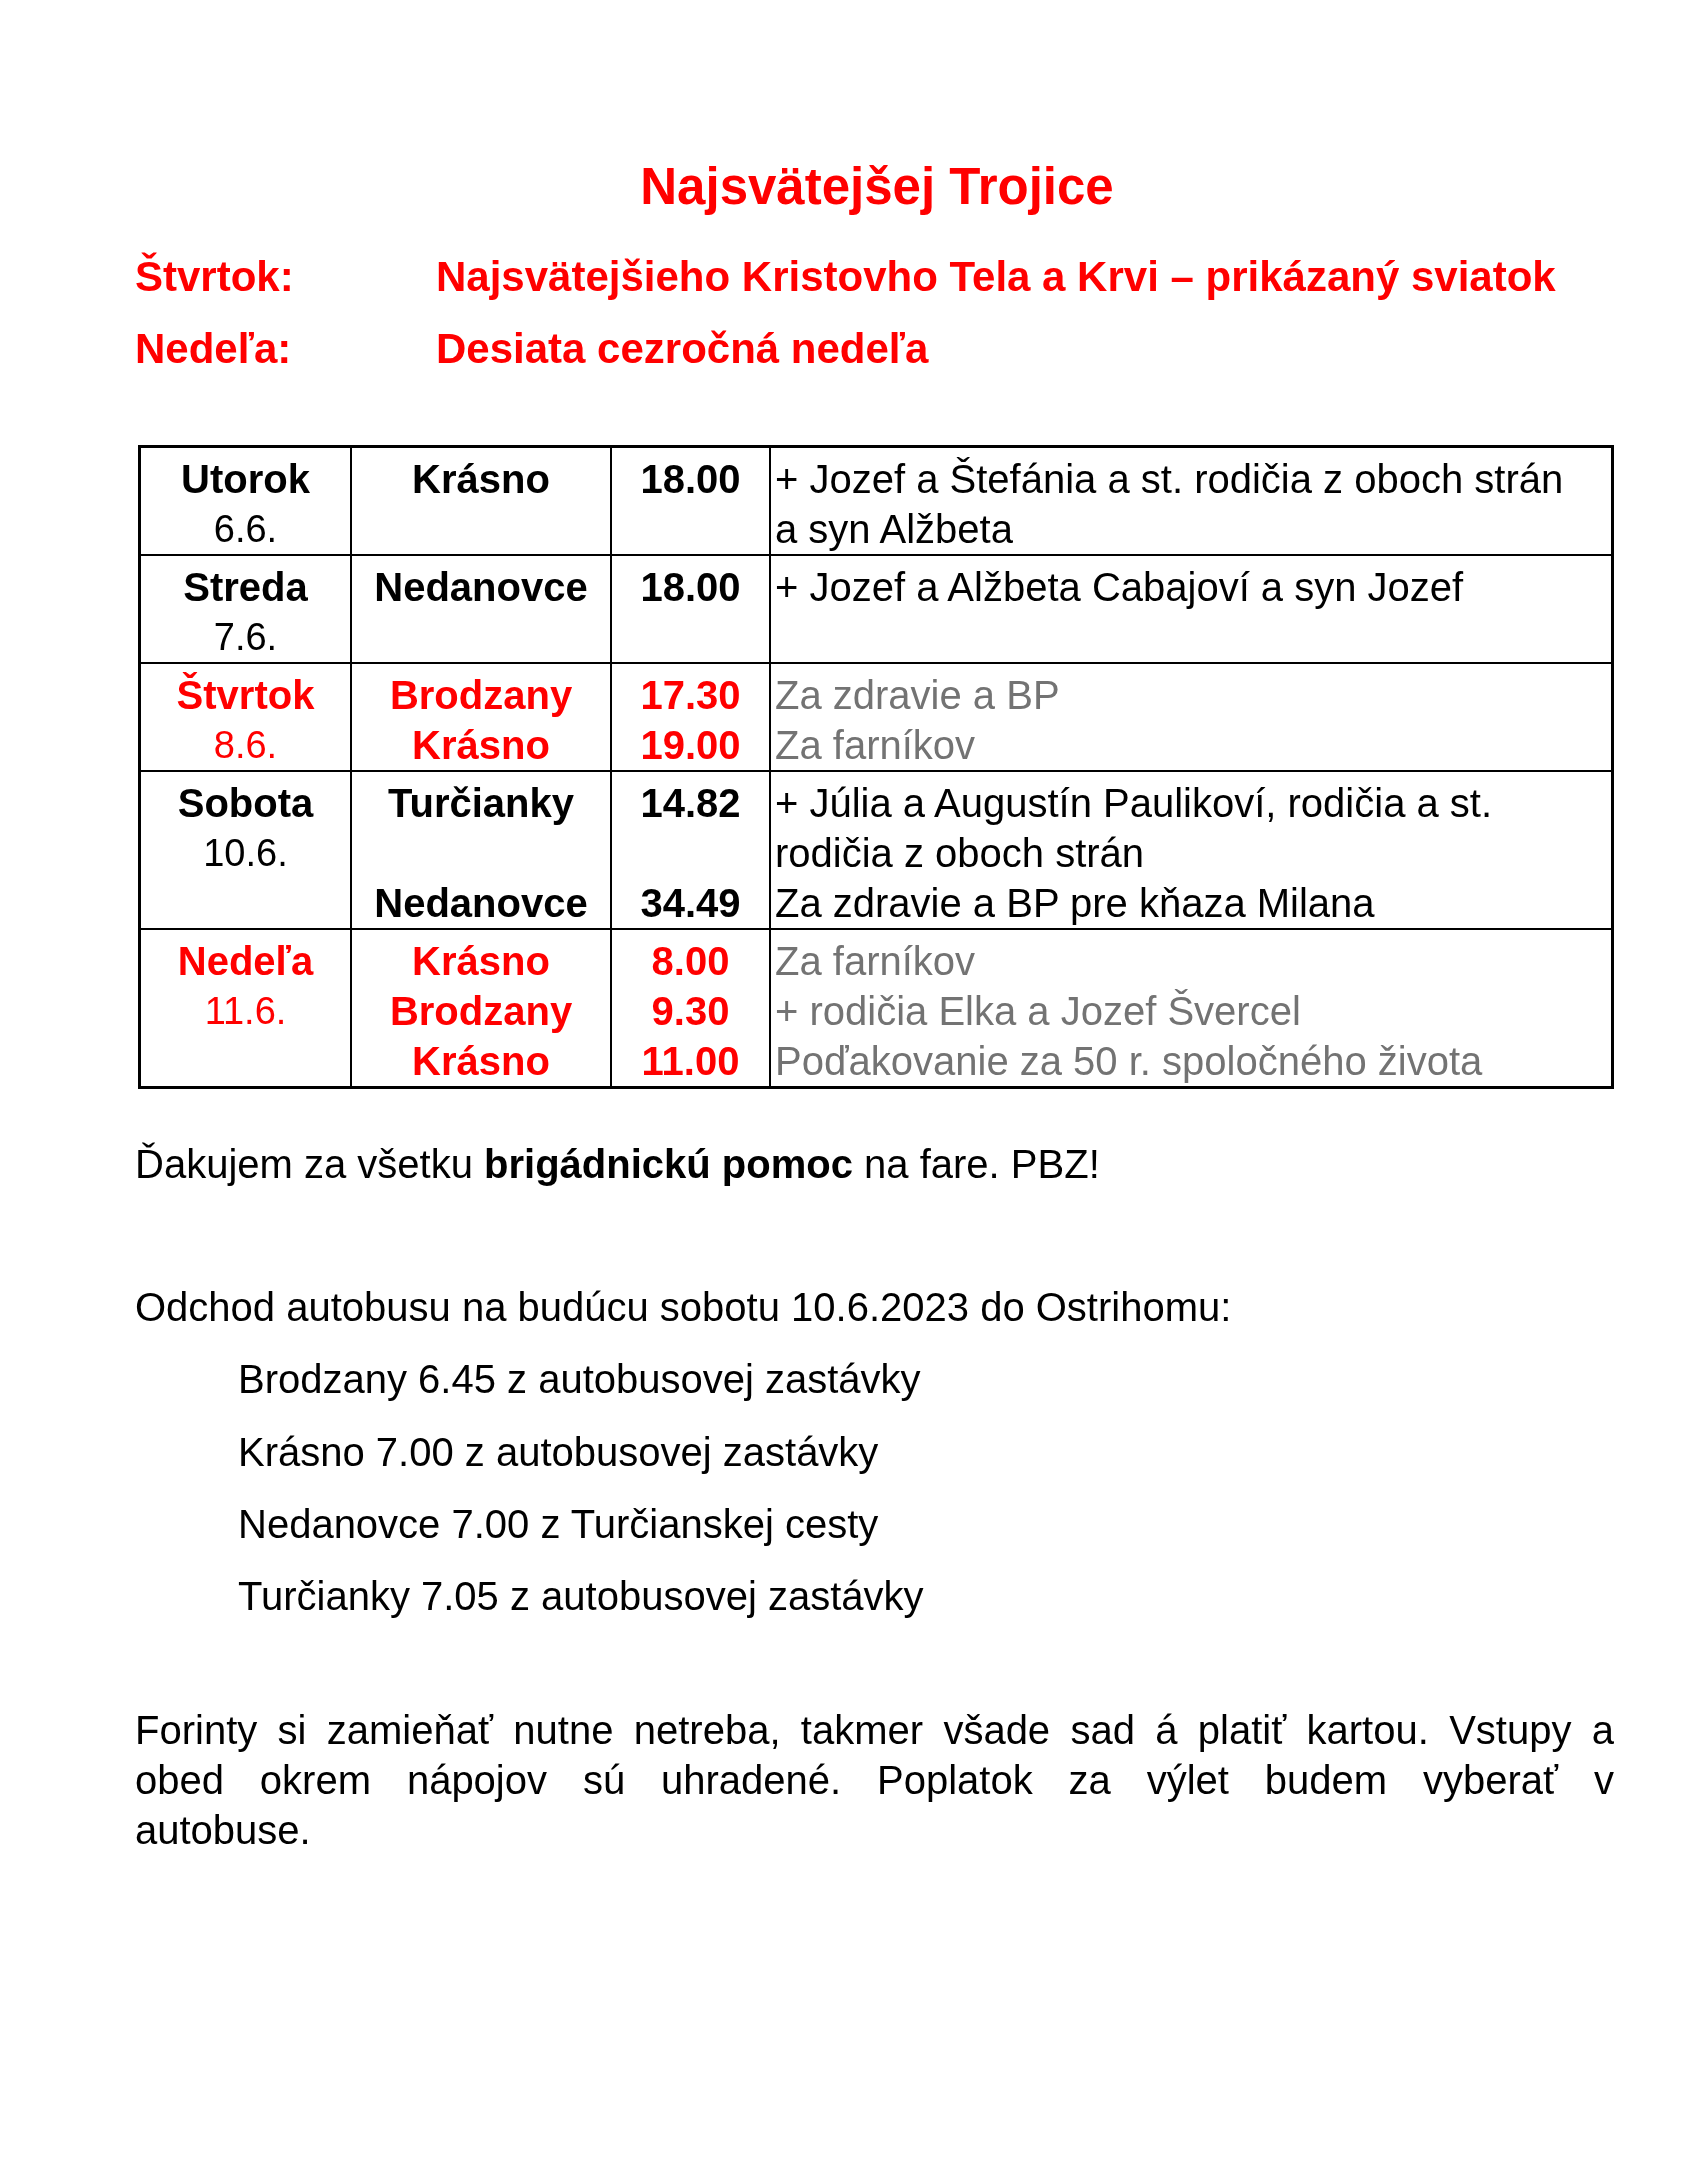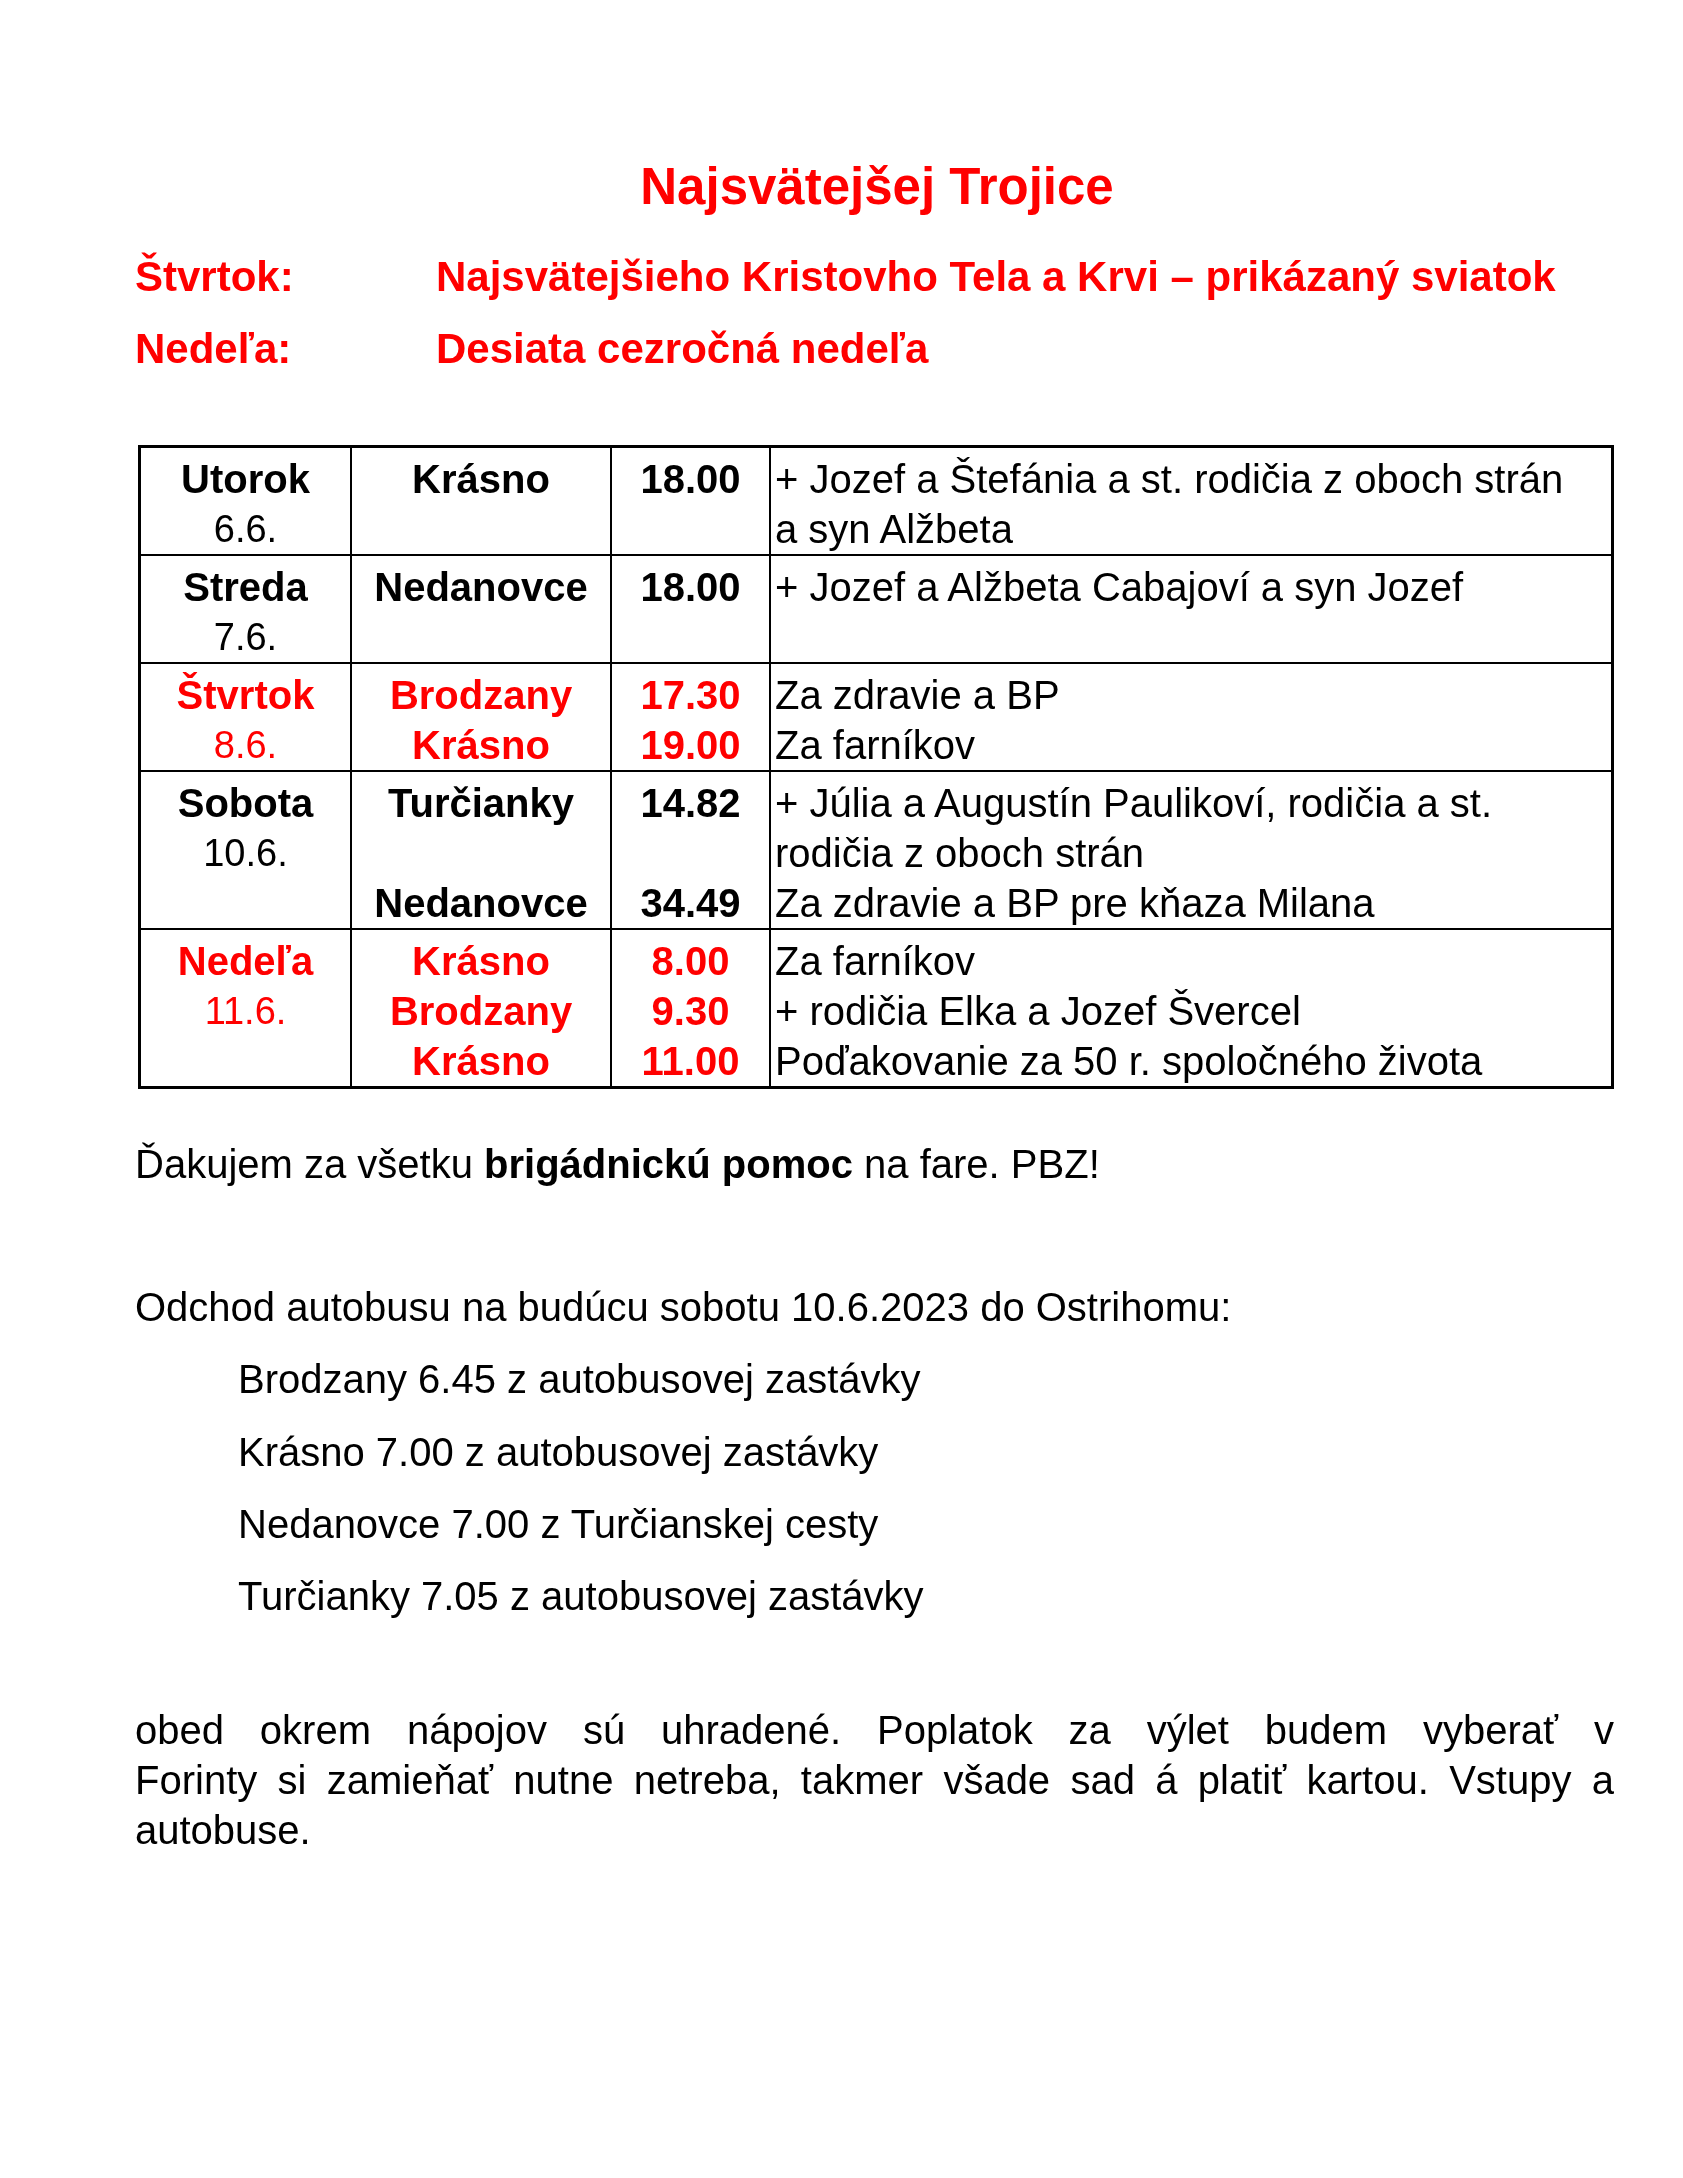--- a/index.html
+++ b/index.html
@@ -69,21 +69,21 @@
   .cell-line { min-height: 50px; white-space: nowrap; }
   td.col-int .cell-line { white-space: normal; }
   tr.row-h1 { height: 99px; }
   tr.row-h2 { height: 103px; }
   tr.row-h3 { height: 103px; }
   tr.row-h4 { height: 153px; }
   tr.row-h5 { height: 151px; }
   tr.row-red td.col-day,
   tr.row-red td.col-place,
   tr.row-red td.col-time { color: var(--red, #FF0000); }
-  tr.row-red td.col-int  { color: #000000; }
+  tr.row-red td.col-int  { color: #737373; }
 
   .body-text {
     position: absolute;
     left: 135px;
     font-size: 40px;
     line-height: 50px;
     color: #000000;
   }
   .thanks { top: 1139px; width: 1484px; }
   .thanks .bold { font-weight: bold; }
@@ -221,19 +221,19 @@
     <span>Ďakujem za všetku </span><span class="bold">brigádnickú pomoc</span><span> na fare. PBZ!</span>
   </div>
 
   <div class="body-text bus-heading">Odchod autobusu na budúcu sobotu 10.6.2023 do Ostrihomu:</div>
   <div class="body-text bus-line b0">Brodzany 6.45 z autobusovej zastávky</div>
   <div class="body-text bus-line b1">Krásno 7.00 z autobusovej zastávky</div>
   <div class="body-text bus-line b2">Nedanovce 7.00 z Turčianskej cesty</div>
   <div class="body-text bus-line b3">Turčianky 7.05 z autobusovej zastávky</div>
 
   <div class="body-text note">
+    <div class="note-line justify">Forinty si zamieňať nutne netreba, takmer všade sad á platiť kartou. Vstupy a</div>
     <div class="note-line justify">obed okrem nápojov sú uhradené. Poplatok za výlet budem vyberať v</div>
-    <div class="note-line justify">Forinty si zamieňať nutne netreba, takmer všade sad á platiť kartou. Vstupy a</div>
     <div class="note-line">autobuse.</div>
   </div>
 
 </div>
 
 
 </body></html>

